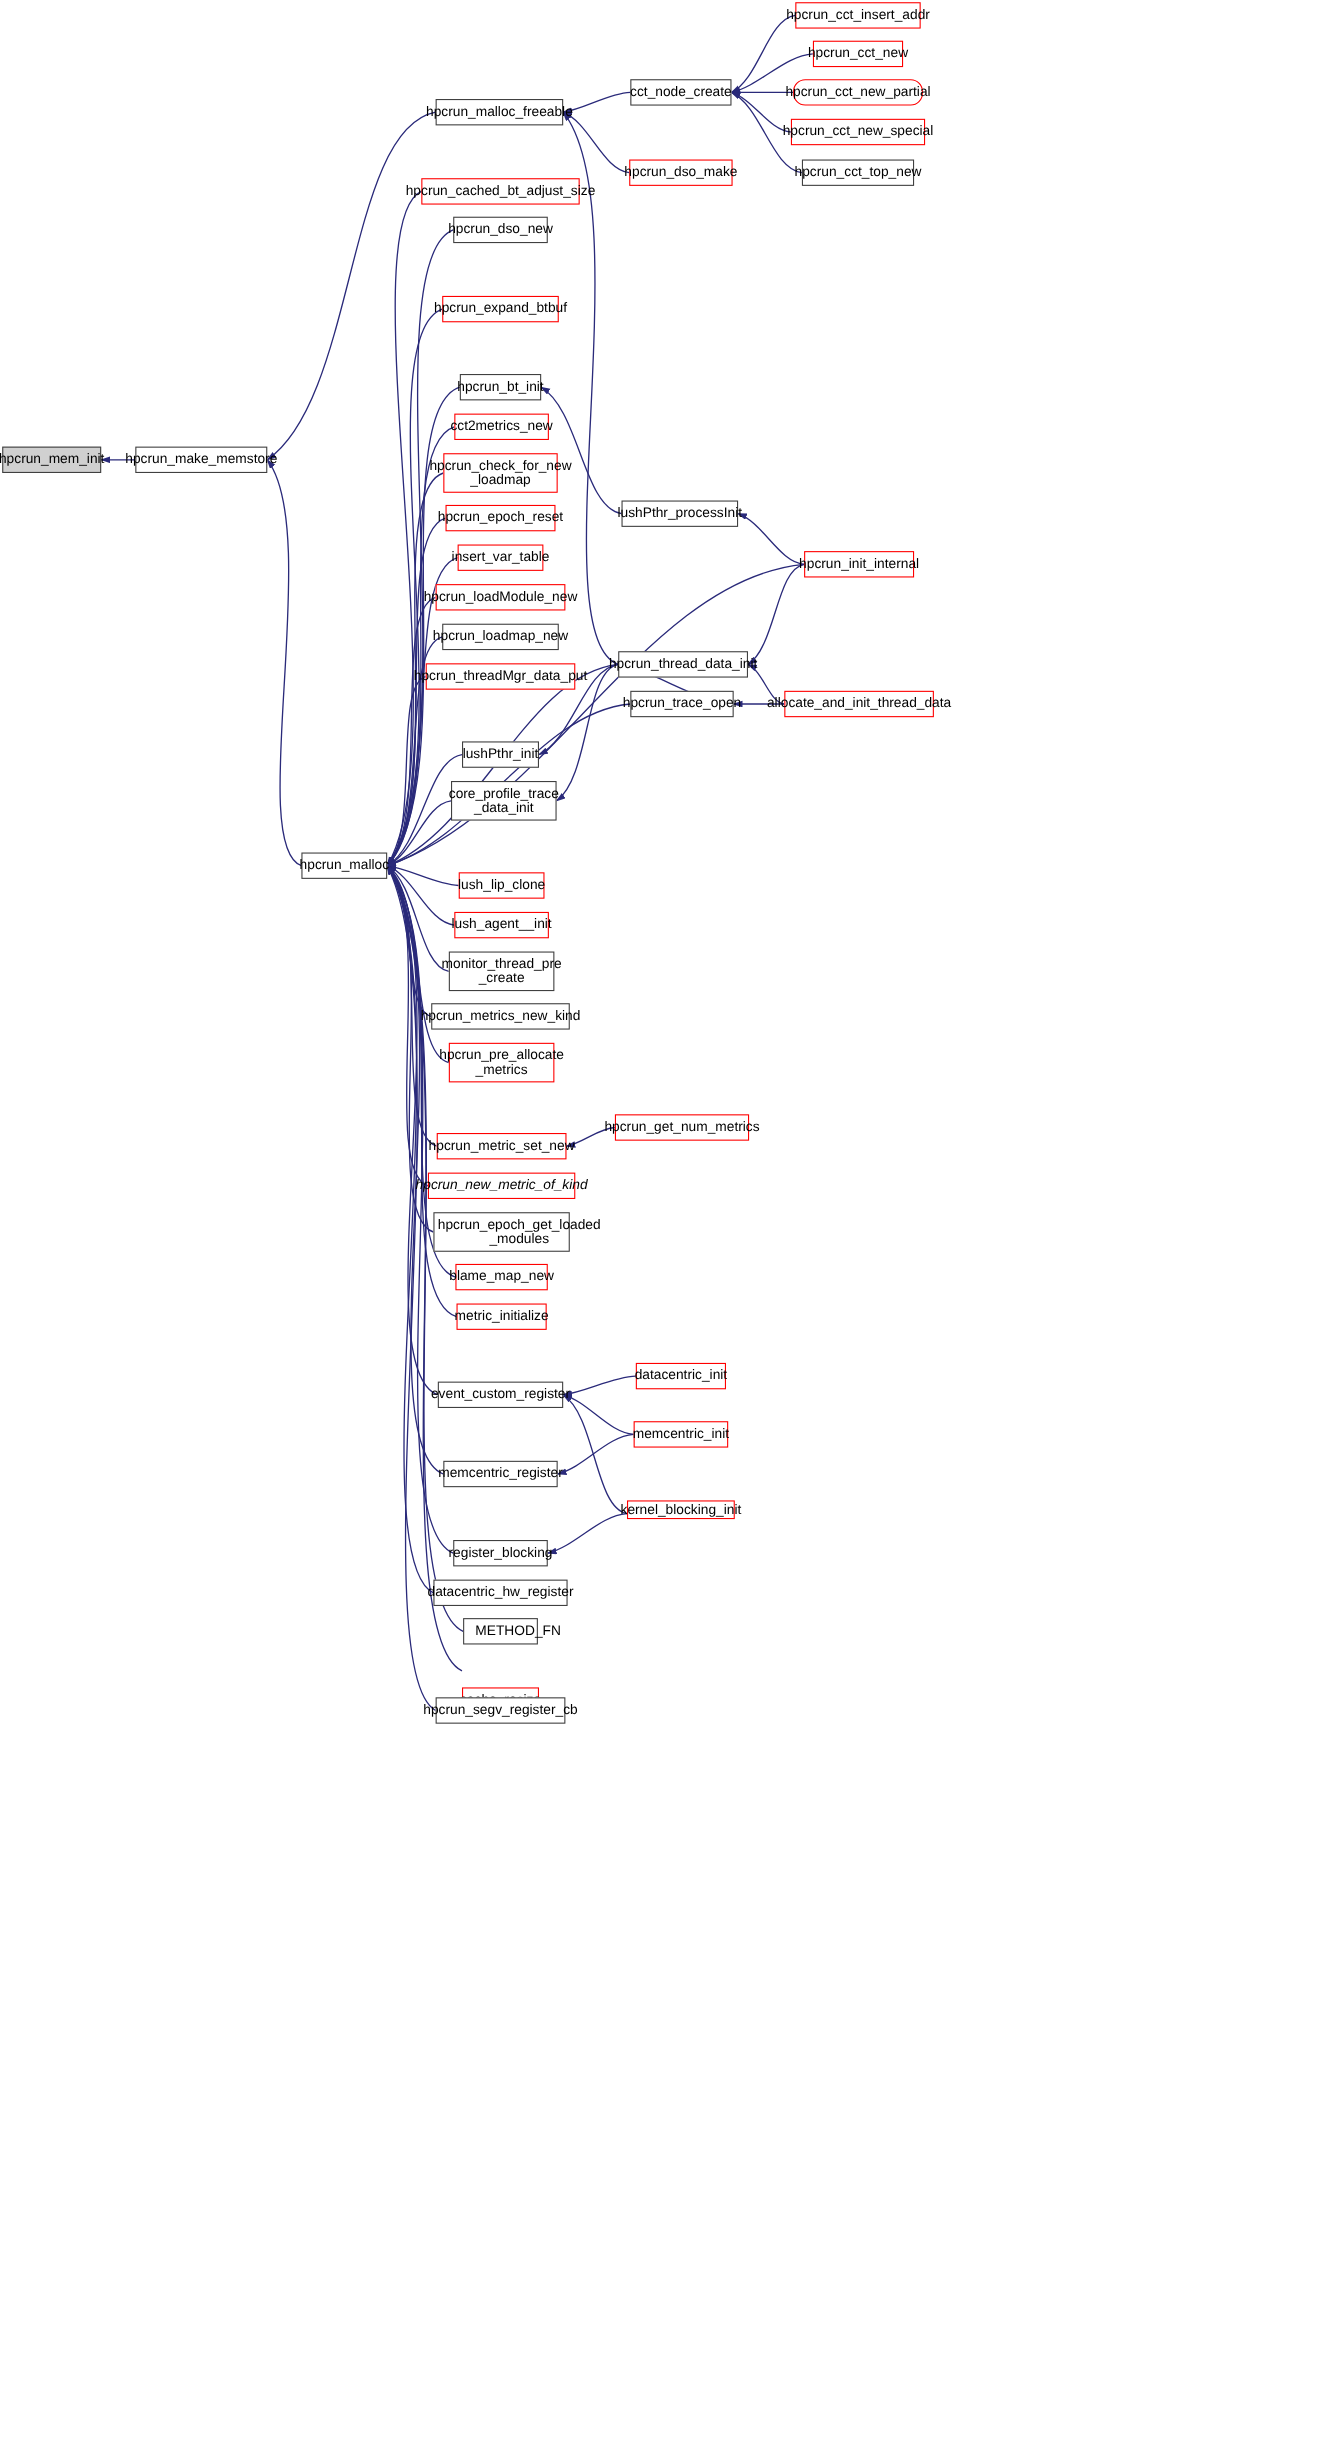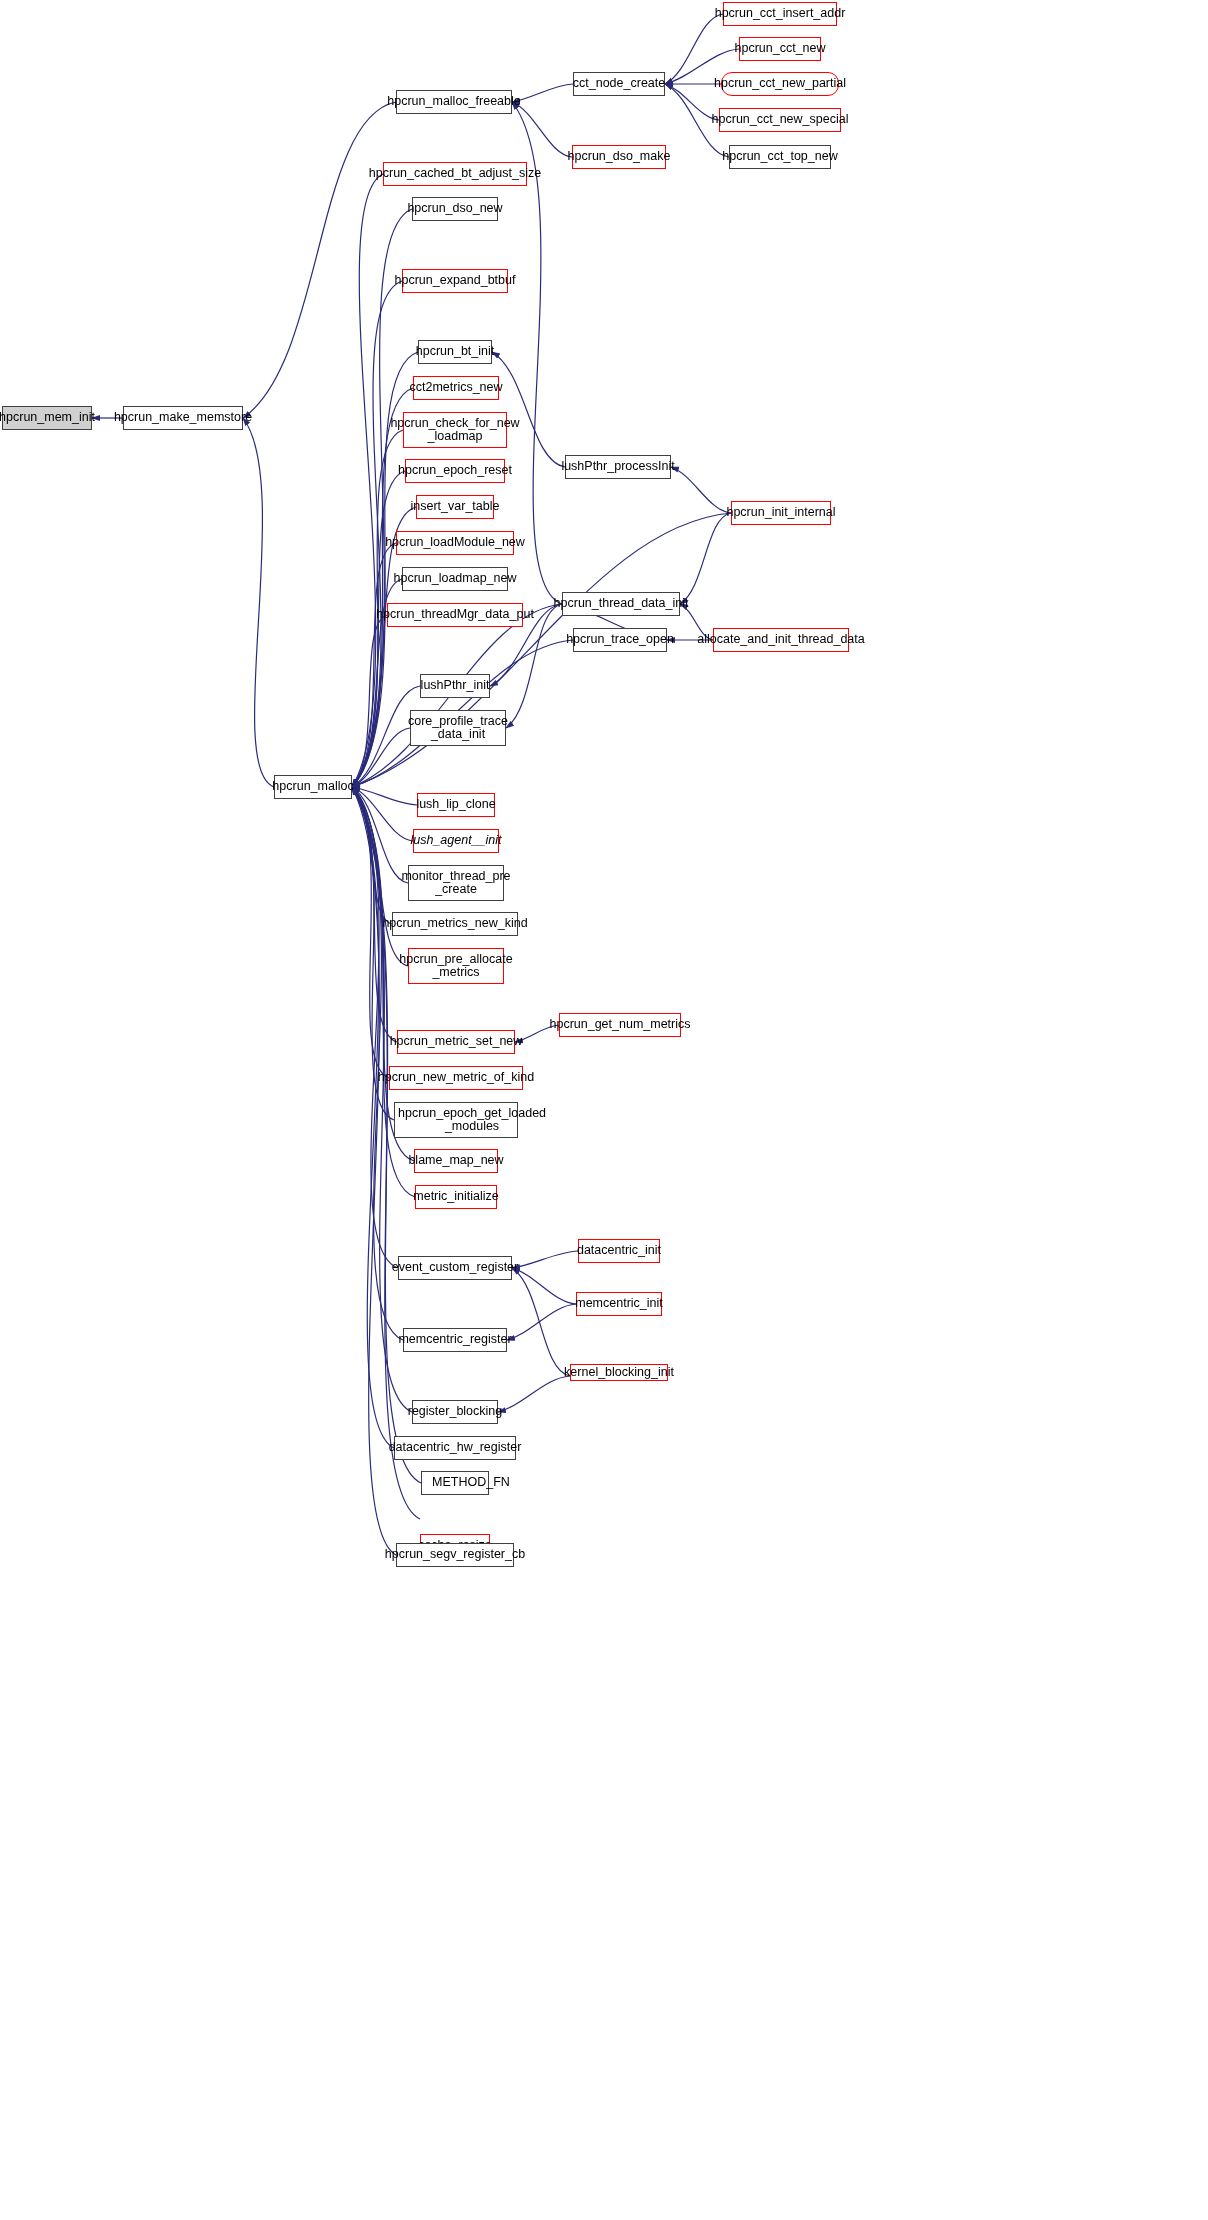--- a/index.html
+++ b/index.html
@@ -104,29 +104,29 @@
     <div class="node red" style="left: 405px; top: 459px; width: 100px; height: 24px;">hpcrun_epoch_reset</div>
     <div class="node red" style="left: 416px; top: 495px; width: 78px; height: 24px;">insert_var_table</div>
     <div class="node red" style="left: 396px; top: 531px; width: 118px; height: 24px;">hpcrun_loadModule_new</div>
     <div class="node black" style="left: 402px; top: 567px; width: 106px; height: 24px;">hpcrun_loadmap_new</div>
     <div class="node red" style="left: 387px; top: 603px; width: 136px; height: 24px;">hpcrun_threadMgr_data_put</div>
     <div class="node black" style="left: 420px; top: 674px; width: 70px; height: 24px;">lushPthr_init</div>
     <div class="node black" style="left: 410px; top: 710px; width: 96px; height: 36px;">core_profile_trace
 _data_init</div>
     <div class="node black" style="left: 274px; top: 775px; width: 78px; height: 24px;">hpcrun_malloc</div>
     <div class="node red" style="left: 417px; top: 793px; width: 78px; height: 24px;">lush_lip_clone</div>
-    <div class="node red" style="left: 413px; top: 829px; width: 86px; height: 24px; font-style: italic;">lush_agent__init</div>
+    <div class="node red" style="left: 413px; top: 829px; width: 86px; height: 24px;">lush_agent__init</div>
     <div class="node black" style="left: 408px; top: 865px; width: 96px; height: 36px;">monitor_thread_pre
 _create</div>
     <div class="node black" style="left: 392px; top: 912px; width: 126px; height: 24px;">hpcrun_metrics_new_kind</div>
     <div class="node red" style="left: 408px; top: 948px; width: 96px; height: 36px;">hpcrun_pre_allocate
 _metrics</div>
     <div class="node red" style="left: 397px; top: 1030px; width: 118px; height: 24px;">hpcrun_metric_set_new</div>
     <div class="node red" style="left: 559px; top: 1013px; width: 122px; height: 24px;">hpcrun_get_num_metrics</div>
-    <div class="node red" style="left: 389px; top: 1066px; width: 134px; height: 24px;">hpcrun_new_metric_of_kind</div>
+    <div class="node red" style="left: 389px; top: 1066px; width: 134px; height: 24px; font-style: italic;">hpcrun_new_metric_of_kind</div>
     <div class="node black" style="left: 394px; top: 1102px; width: 124px; height: 36px; padding-left: 36px;">hpcrun_epoch_get_loaded
 _modules</div>
     <div class="node red" style="left: 414px; top: 1149px; width: 84px; height: 24px;">blame_map_new</div>
     <div class="node red" style="left: 415px; top: 1185px; width: 82px; height: 24px;">metric_initialize</div>
     <div class="node black" style="left: 398px; top: 1256px; width: 114px; height: 24px;">event_custom_register</div>
     <div class="node red" style="left: 578px; top: 1239px; width: 82px; height: 24px;">datacentric_init</div>
     <div class="node red" style="left: 576px; top: 1292px; width: 86px; height: 24px;">memcentric_init</div>
     <div class="node black" style="left: 403px; top: 1328px; width: 104px; height: 24px;">memcentric_register</div>
     <div class="node red" style="left: 570px; top: 1364px; width: 98px; height: 17px;">kernel_blocking_init</div>
     <div class="node black" style="left: 412px; top: 1400px; width: 86px; height: 24px;">register_blocking</div>

